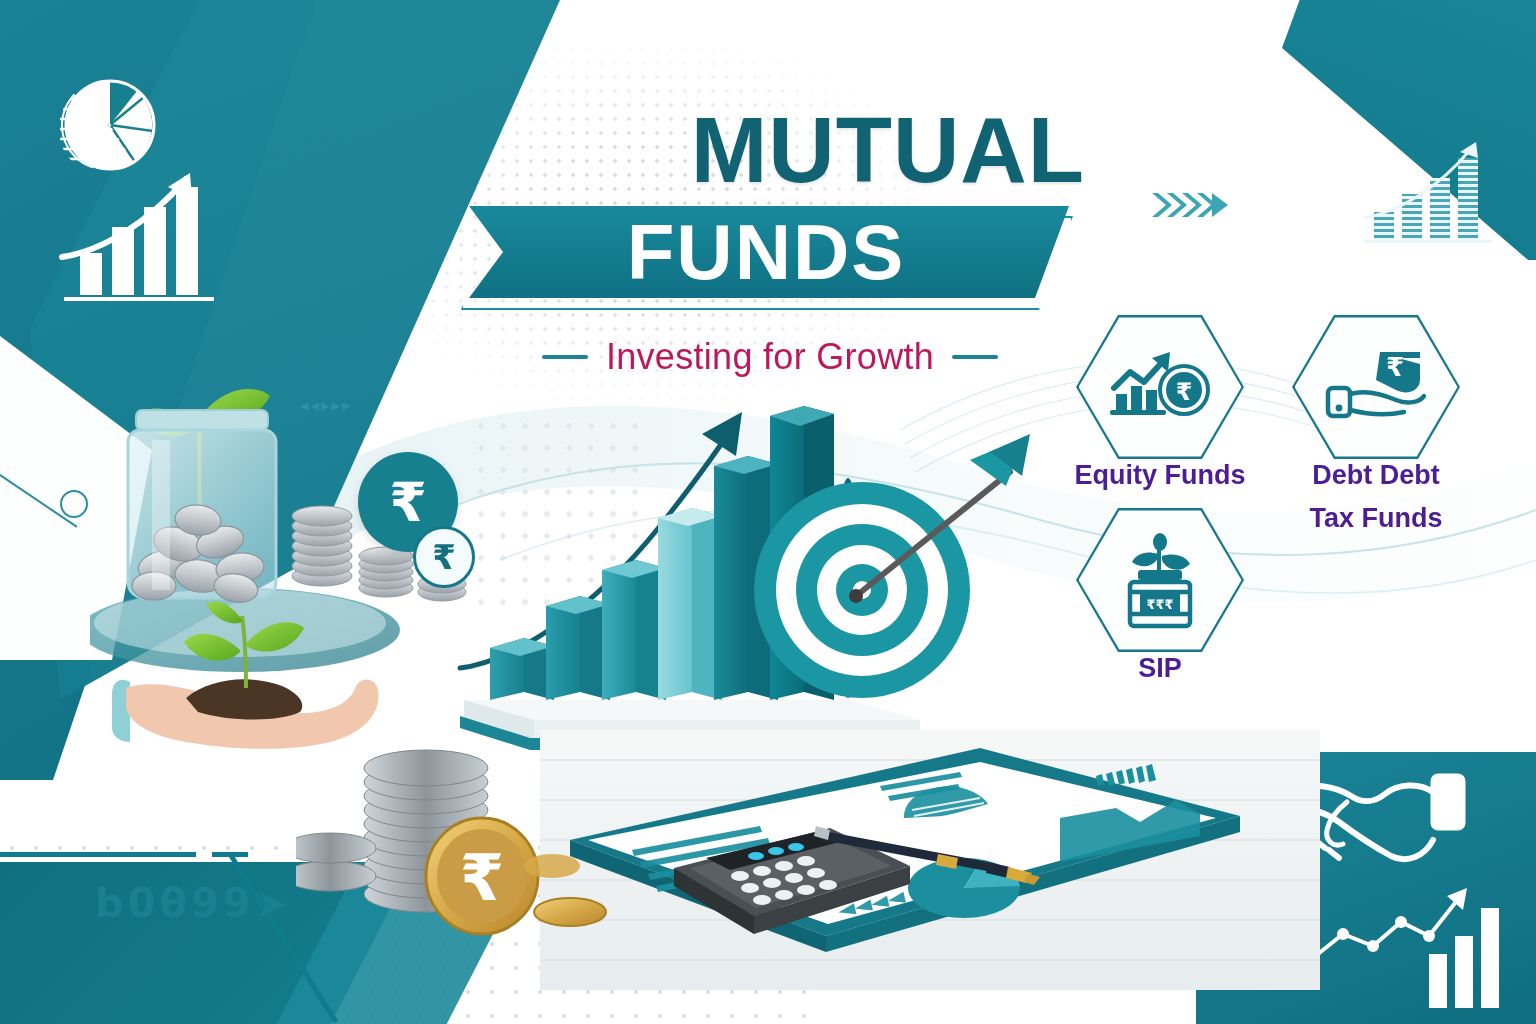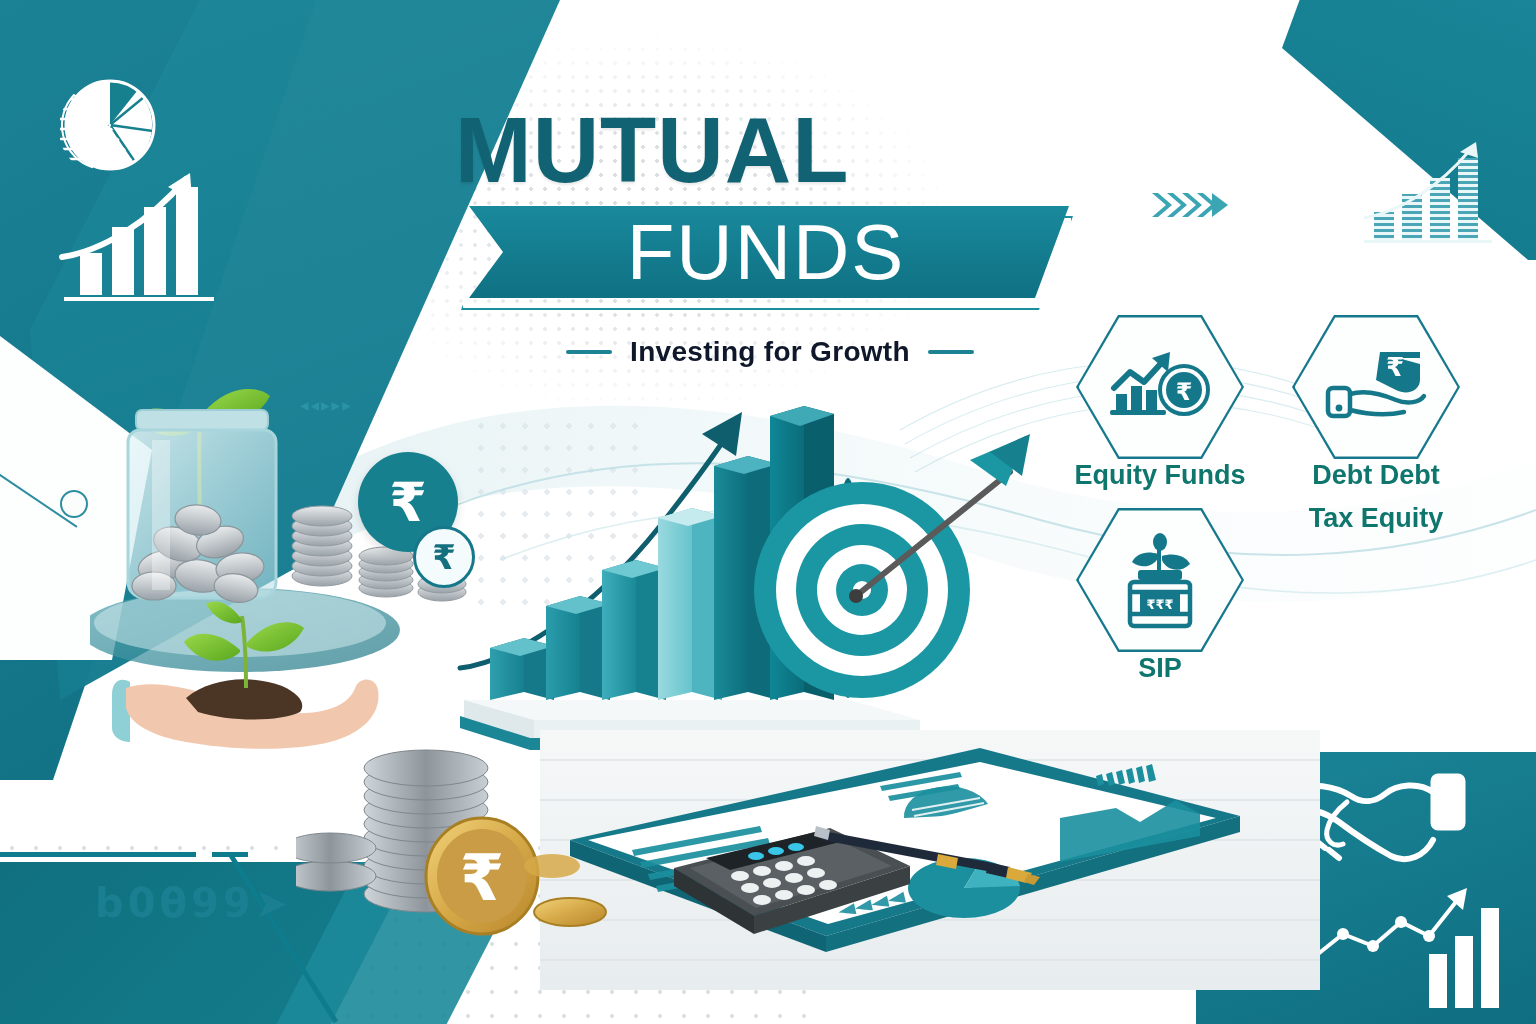--- a/index.html
+++ b/index.html
@@ -84,41 +84,41 @@
   .thincirc { position:absolute; left:60px; top:490px; width:28px; height:28px;
     border:2px solid #2e8ea1; border-radius:50%; background:#fbfdfd; }
 
   
   .waves { position:absolute; inset:0; pointer-events:none; }
 
   
   .title-wrap { position:absolute; left:455px; top:104px; width:630px; }
   .mutual {
     font-size:92px; line-height:92px; font-weight:bold; letter-spacing:1px;
-    color:#116272; text-align:left; text-shadow:0 2px 3px rgba(0,0,0,.10);
+    color:#116272; text-align:right; text-shadow:0 2px 3px rgba(0,0,0,.10);
   }
   .ribbon-area { position:relative; height:108px; margin-top:6px; }
   .ribbon-outline {
     position:absolute; left:6px; top:14px; width:612px; height:94px;
     border:2.5px solid #1b8ea0;
     clip-path:polygon(34px 0, 612px 0, 578px 94px, 0 94px);
   }
   .ribbon {
     position:absolute; left:14px; top:4px; width:600px; height:92px;
     background:linear-gradient(180deg,#19899c 0%,#0f7183 100%);
     clip-path:polygon(0 0, 600px 0, 566px 92px, 0 92px, 34px 46px);
     display:flex; align-items:center; justify-content:center;
     box-shadow:0 3px 6px rgba(0,0,0,.12);
   }
-  .funds { font-size:78px; line-height:78px; font-weight:normal; color:#ffffff;
+  .funds { font-size:78px; line-height:78px; font-weight:bold; color:#ffffff;
     letter-spacing:2px; padding-right:6px; }
   .subtitle-row { display:flex; align-items:center; justify-content:center;
     gap:18px; margin-top:26px; }
   .sub-dash { width:46px; height:4px; background:#1d8294; border-radius:2px; }
-  .subtitle { font-size:28px; font-weight:bold; color:#0f172a; letter-spacing:.3px; }
+  .subtitle { font-size:36px; font-weight:normal; color:#be185d; letter-spacing:.3px; }
 
   
   .chevrons { position:absolute; left:1150px; top:190px; display:flex; gap:1px; }
 
   
   .hexgrid { position:absolute; left:1063px; top:312px; width:410px; }
   .hexrow { display:flex; gap:22px; }
   .hexcell { width:194px; display:flex; flex-direction:column; align-items:center; }
   .hex {
     width:168px; height:150px; position:relative;
@@ -128,21 +128,21 @@
     position:absolute; inset:0;
     background:#16788c;
     clip-path:polygon(25% 2%, 75% 2%, 100% 50%, 75% 98%, 25% 98%, 0% 50%);
   }
   .hex .hexin {
     position:absolute; left:2.5px; top:2.5px; right:2.5px; bottom:2.5px;
     background:#fdfefe;
     clip-path:polygon(25% 2%, 75% 2%, 100% 50%, 75% 98%, 25% 98%, 0% 50%);
   }
   .hex svg { position:relative; z-index:2; }
-  .hexlabel { font-size:27px; font-weight:bold; color:#0f766e; margin-top:-2px;
+  .hexlabel { font-size:27px; font-weight:bold; color:#4c1d95; margin-top:-2px;
     text-align:center; white-space:nowrap; }
   .hexrow.two { margin-top:14px; }
 
   
   .scene { position:absolute; left:450px; top:400px; width:580px; height:400px; }
 
   
   .leftart { position:absolute; left:90px; top:330px; width:420px; height:430px; }
 
   
@@ -387,21 +387,21 @@
               <path d="M16,62 h60 M16,84 h60"></path>
             </g>
             <rect x="26" y="64" width="40" height="20" fill="#14788a"></rect>
             <text x="46" y="79" text-anchor="middle" font-size="13" font-weight="bold" fill="#ffffff" font-family="DejaVu Sans, sans-serif">₹₹₹</text>
           </svg>
         </div>
         <div class="hexlabel">SIP</div>
       </div>
 
       <div class="hexcell">
-        <div class="hexlabel">Tax Equity</div>
+        <div class="hexlabel">Tax Funds</div>
       </div>
     </div>
   </div>
 
   <svg class="leftart" width="420" height="430" viewBox="0 0 420 430">
     <defs>
       <linearGradient id="glass" x1="0" y1="0" x2="1" y2="1">
         <stop offset="0" stop-color="#e6f6f8" stop-opacity=".85"></stop>
         <stop offset="1" stop-color="#b9dfe6" stop-opacity=".55"></stop>
       </linearGradient>

